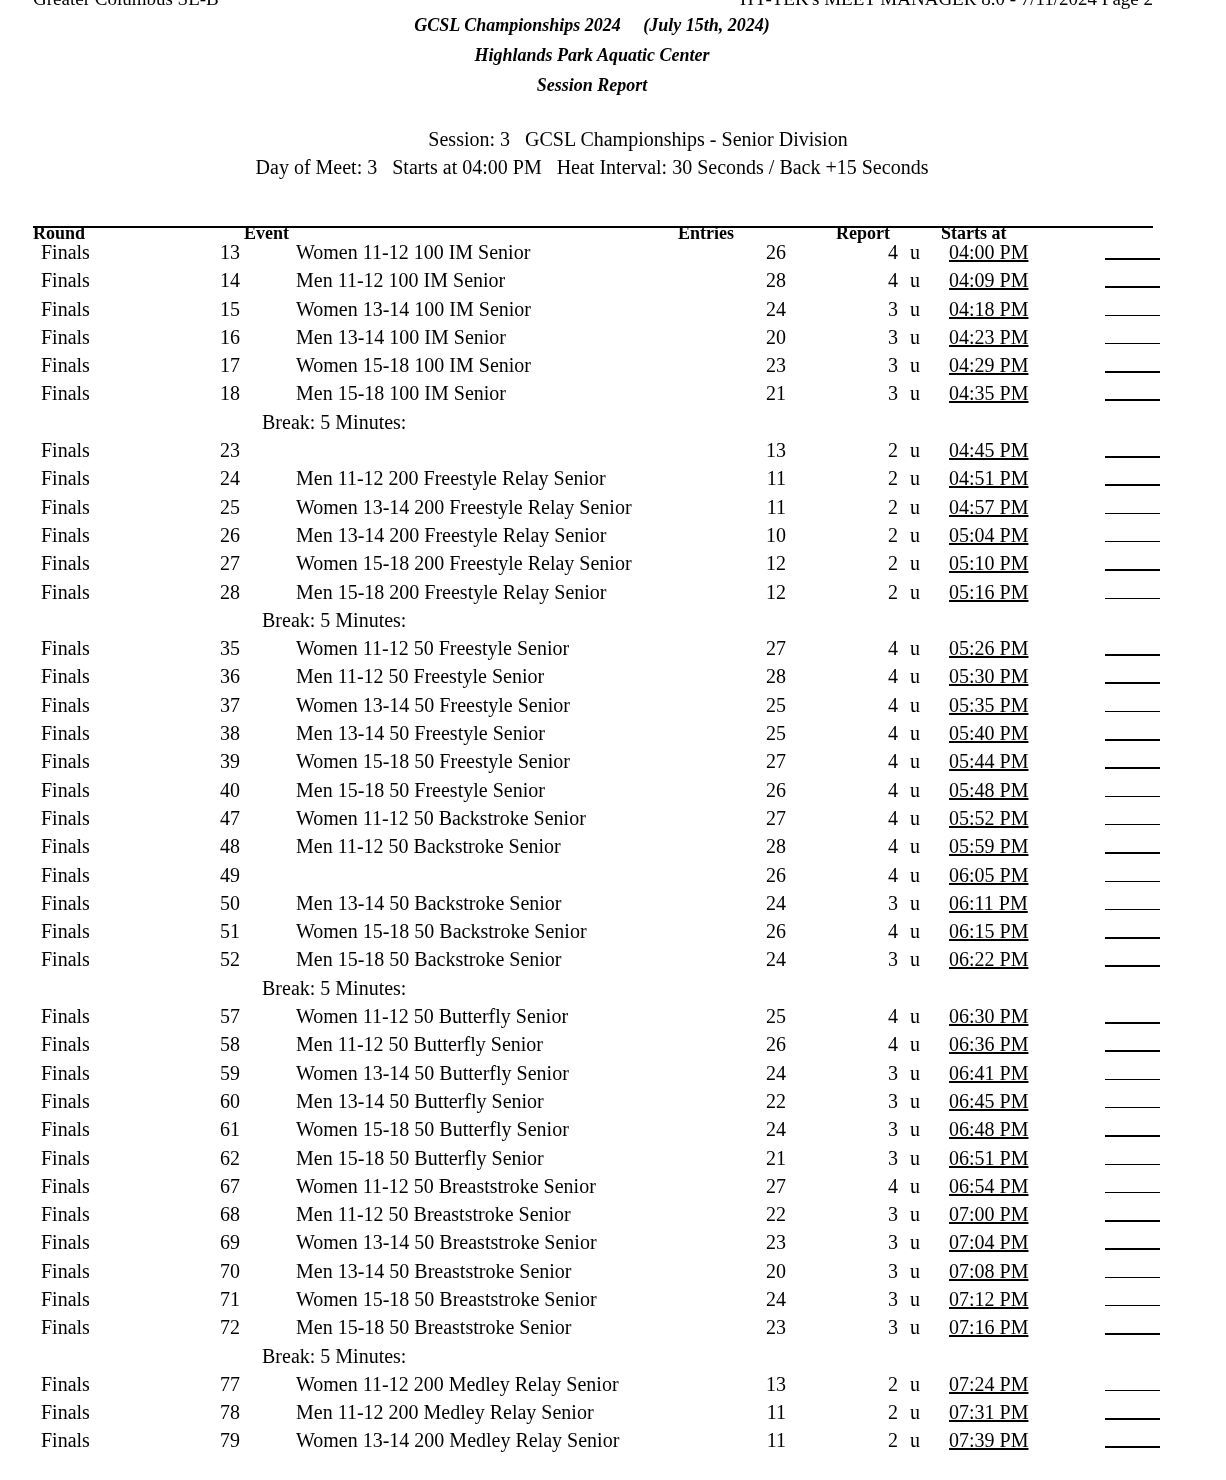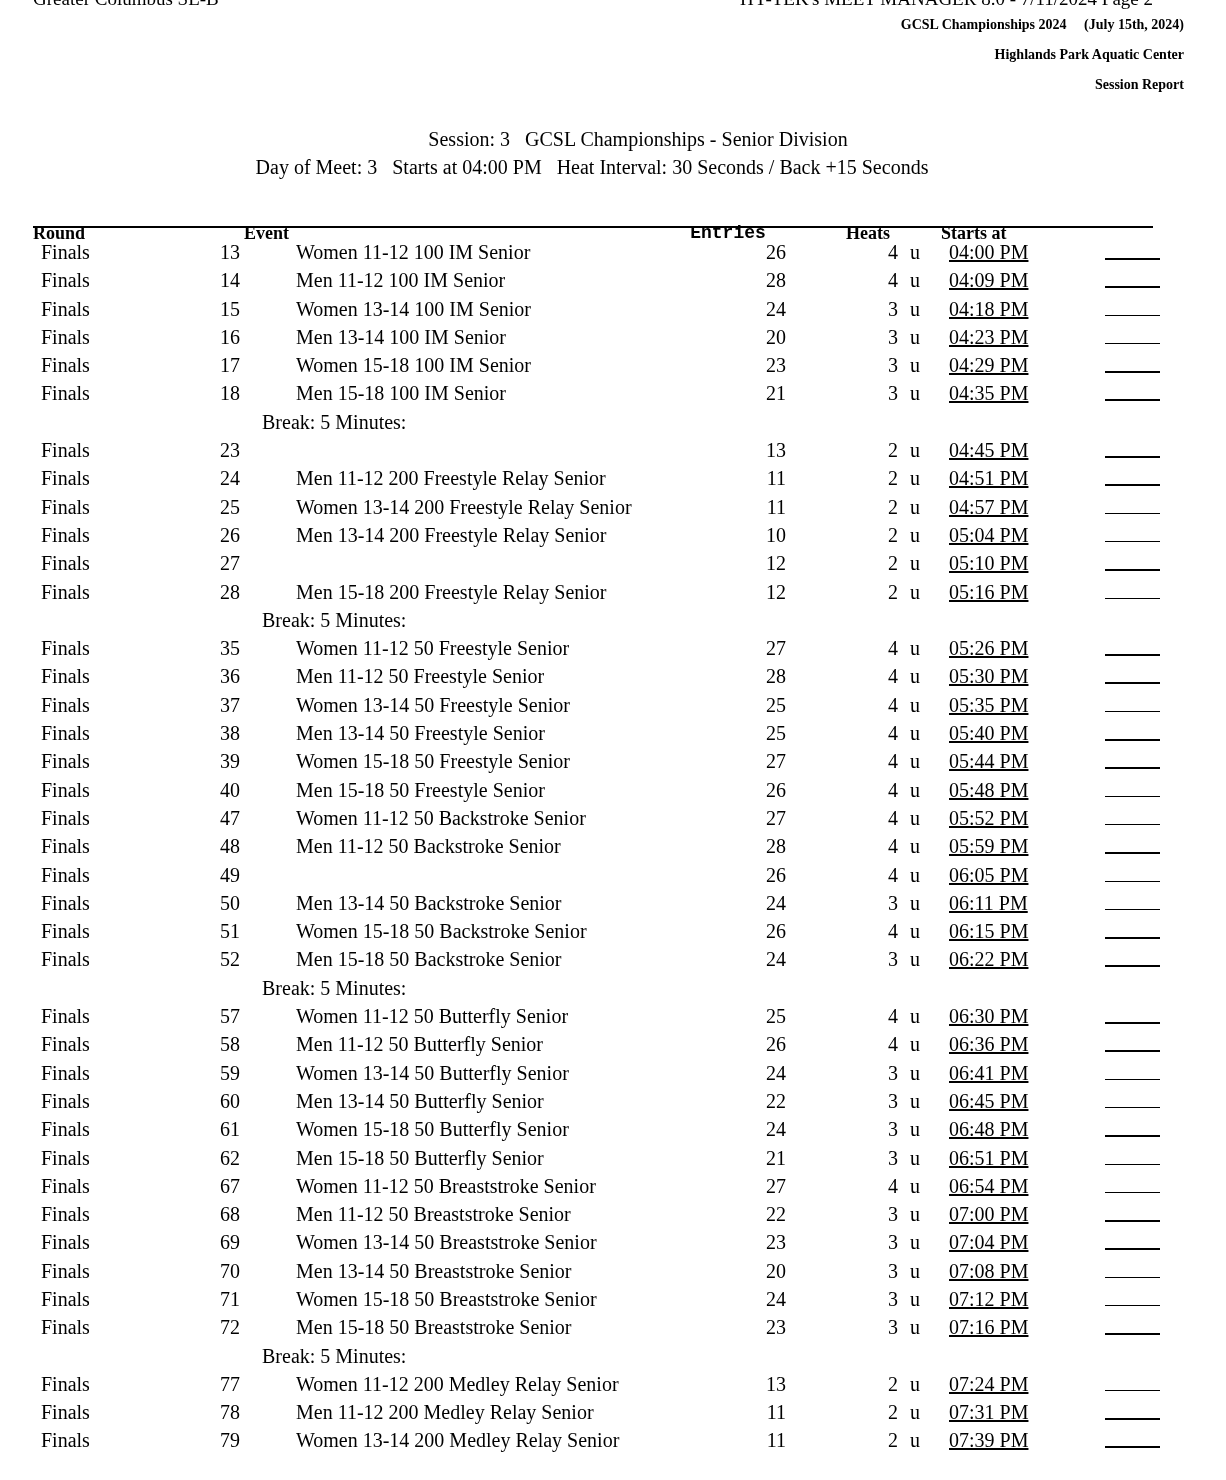--- a/index.html
+++ b/index.html
@@ -8,33 +8,33 @@
       font-family: "Liberation Serif", "DejaVu Serif", serif;
       color: #000;
     }
     .topline {
       position: absolute; top: -12px; font-size: 19px; line-height: 22px;
       white-space: nowrap;
     }
     #top-left { left: 33px; }
     #top-right { right: 73px; }
     .title {
-      position: absolute; left: 0; width: 1184px; text-align: right;
-      font-weight: bold; font-size: 14px; line-height: 30px; white-space: pre;
+      position: absolute; left: 0; width: 1184px; text-align: center;
+      font-weight: bold; font-size: 18px; line-height: 30px; white-space: pre; font-style: italic;
     }
     .subtitle {
       position: absolute; left: 0; width: 1184px; text-align: center;
       font-size: 20px; line-height: 28px; white-space: pre;
     }
     .hdr {
       position: absolute; top: 201px; font-weight: bold; font-size: 18px; line-height: 24px; margin-top: 20px;
     }
     #hdr-round { left: 33px; }
     #hdr-event { left: 244px; }
-    #hdr-entries { left: 678px; width: 100px; text-align: center; font-family: Liberation Mono, monospace; }
+    #hdr-entries { left: 678px; width: 100px; text-align: left; }
     #hdr-heats { left: 790px; width: 100px; text-align: right; }
     #hdr-starts { left: 941px; }
     .rule { position: absolute; left: 33px; width: 1120px; top: 226px; height: 2px; background: #000; }
 
     #rows { position: absolute; left: 8px; top: 238px; width: 1226px; }
     .row {
       position: relative; height: 28.3px; font-size: 20px; line-height: 28px; white-space: nowrap;
     }
     .row span { position: absolute; top: 0; }
     .c-round { left: 33px; }
@@ -56,21 +56,21 @@
 <div class="title" style="top:10px;">GCSL Championships 2024     (July 15th, 2024)</div>
 <div class="title" style="top:40px;">Highlands Park Aquatic Center</div>
 <div class="title" style="top:70px;">Session Report</div>
 
 <div class="subtitle" style="top:125px;padding-left:46px;">Session: 3   GCSL Championships - Senior Division</div>
 <div class="subtitle" style="top:153px;">Day of Meet: 3   Starts at 04:00 PM   Heat Interval: 30 Seconds / Back +15 Seconds</div>
 
 <div id="hdr-round" class="hdr">Round</div>
 <div id="hdr-event" class="hdr">Event</div>
 <div id="hdr-entries" class="hdr">Entries</div>
-<div id="hdr-heats" class="hdr">Heats</div>
+<div id="hdr-heats" class="hdr">Report</div>
 <div id="hdr-starts" class="hdr">Starts at</div>
 <div class="rule"></div>
 
 <div id="rows">
     <div class="row">
     <span class="c-round">Finals</span>
     <span class="c-num">13</span>
     <span class="c-name">Women 11-12 100 IM Senior</span>
     <span class="c-entries">26</span>
     <span class="c-heats">4</span>
@@ -166,20 +166,21 @@
     <span class="c-name">Men 13-14 200 Freestyle Relay Senior</span>
     <span class="c-entries">10</span>
     <span class="c-heats">2</span>
     <span class="c-unit">u</span>
     <span class="c-time">05:04 PM</span>
     <span class="c-blank"></span>
   </div>
     <div class="row">
     <span class="c-round">Finals</span>
     <span class="c-num">27</span>
+    <span class="c-name">Women 15-18 200 Freestyle Relay Senior</span>
     <span class="c-entries">12</span>
     <span class="c-heats">2</span>
     <span class="c-unit">u</span>
     <span class="c-time">05:10 PM</span>
     <span class="c-blank"></span>
   </div>
     <div class="row">
     <span class="c-round">Finals</span>
     <span class="c-num">28</span>
     <span class="c-name">Men 15-18 200 Freestyle Relay Senior</span>

